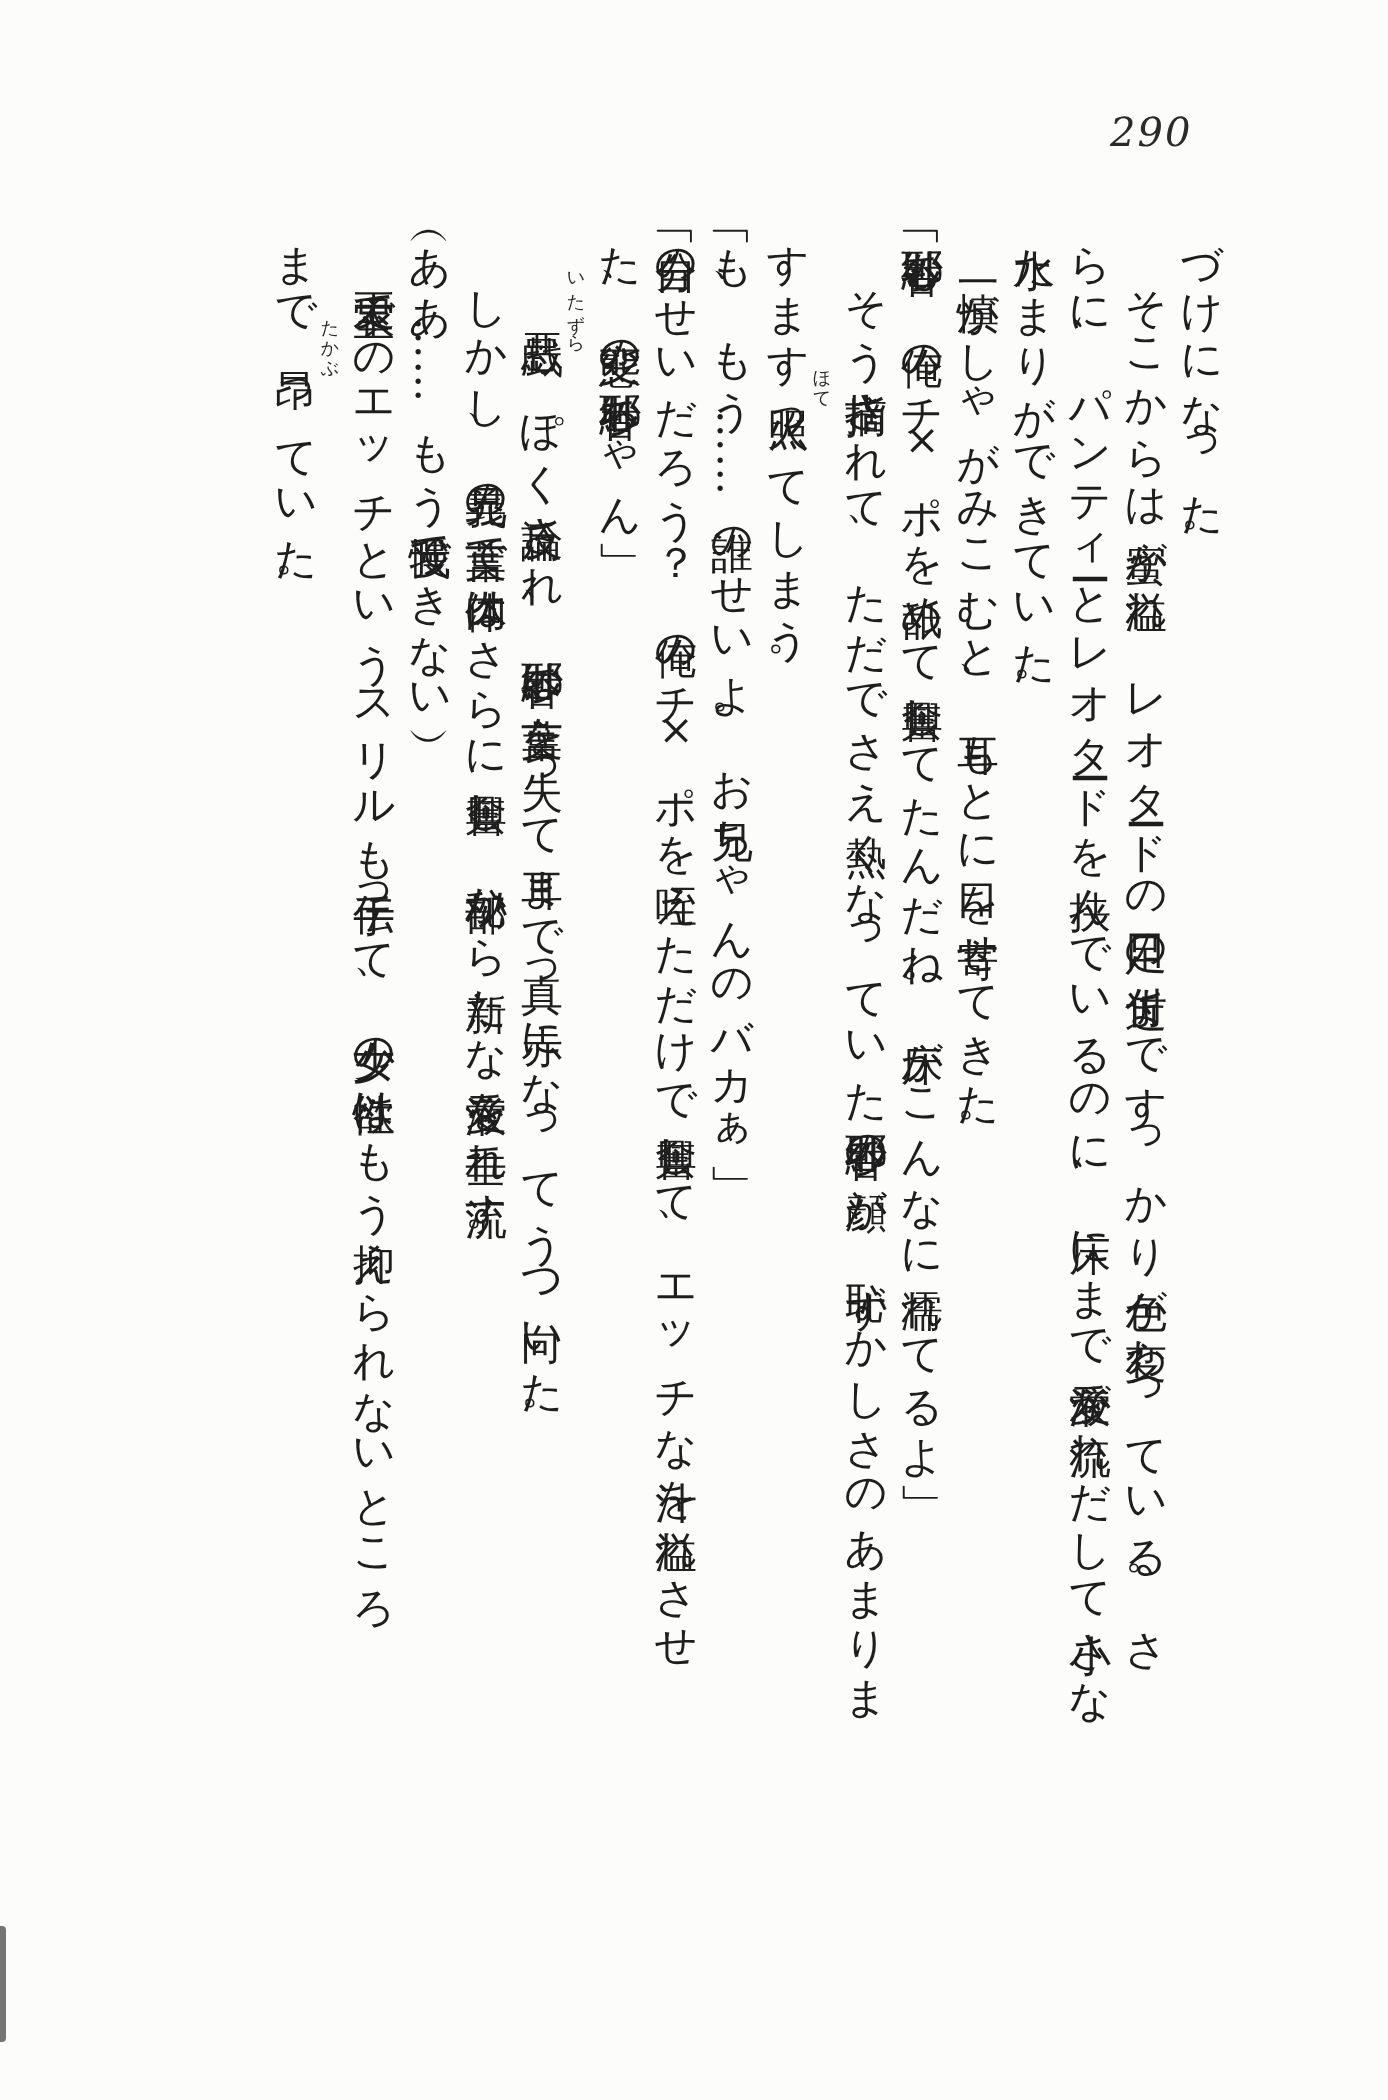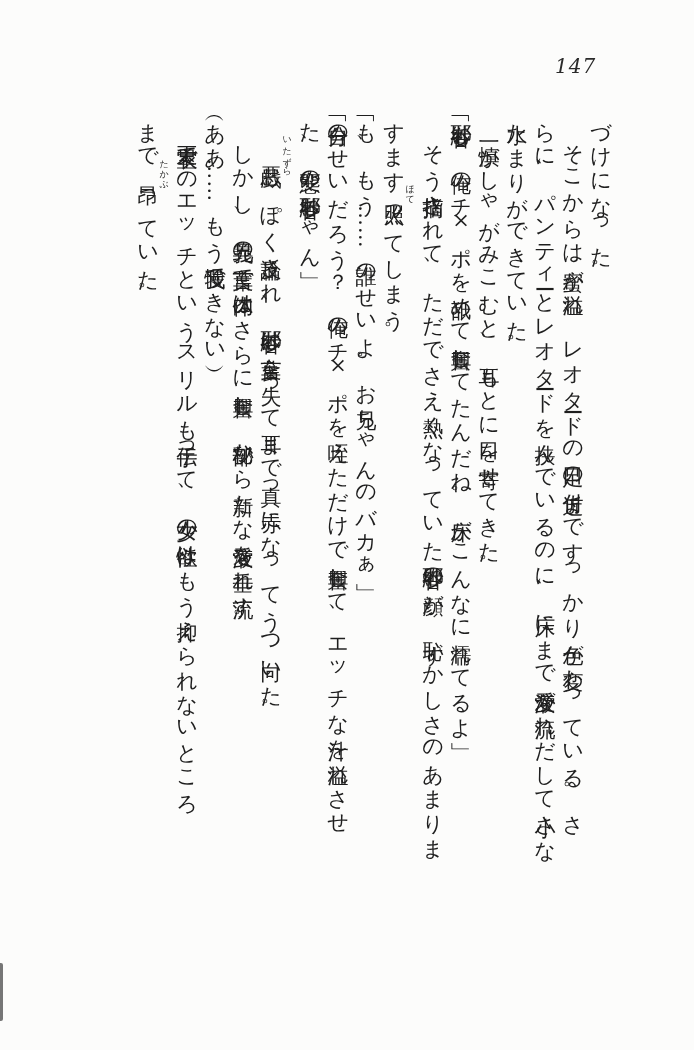--- a/index.html
+++ b/index.html
@@ -52,21 +52,21 @@
     background: #4a4a4a;
     opacity: 0.75;
     border-radius: 0 2px 2px 0;
   }
 </style>
 </head>
 <body>
 
 <div class="page">
 
-  <div class="page-number">147</div>
+  <div class="page-number">290</div>
 
   <main class="text-block">
 
     <p class="tcol"><span>づけになった。</span></p>
 
     <p class="tcol indent"><span>そこからは蜜が溢れ、レオタードの足口の付近まですっかり色が変わっている。さ</span></p>
 
     <p class="tcol"><span>らに、パンティーとレオタードを挟んでいるのに、床にまで愛液が流れだして小さな</span></p>
 
     <p class="tcol"><span>水たまりができていた。</span></p>

